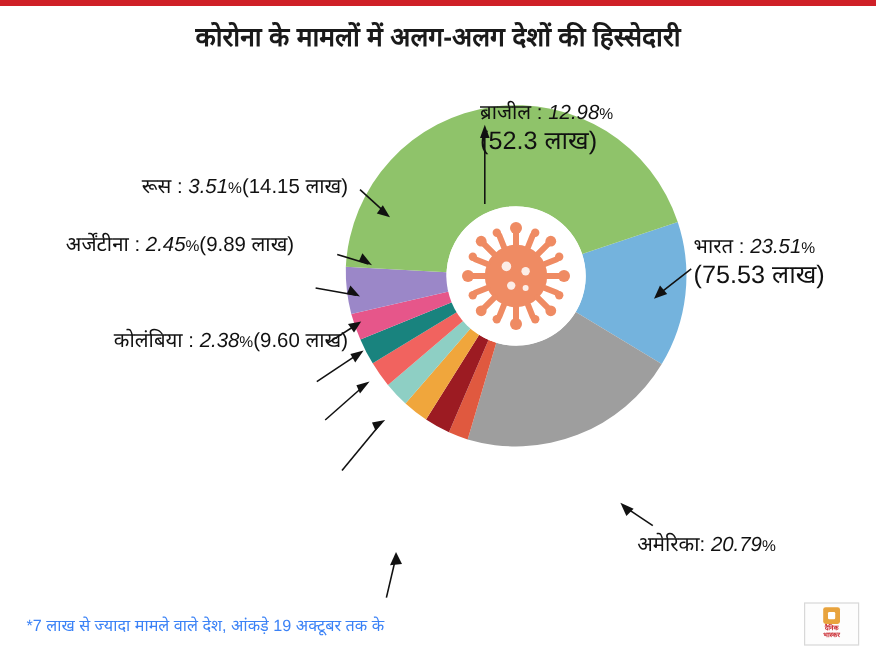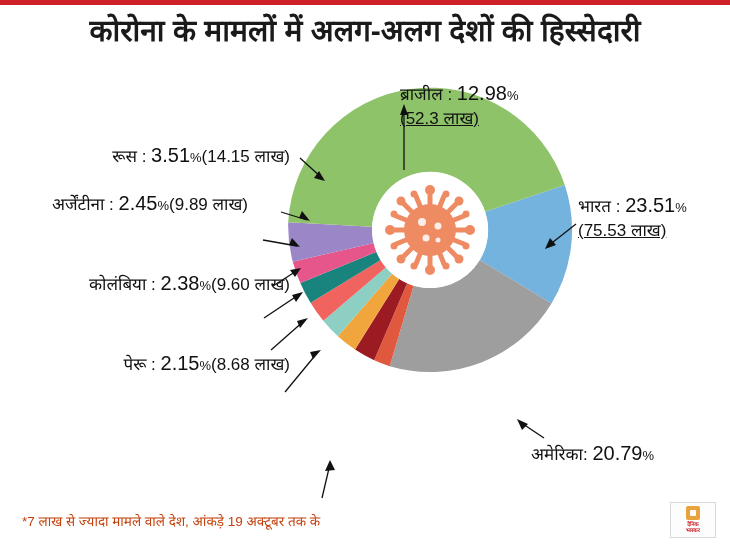--- a/index.html
+++ b/index.html
@@ -24,32 +24,32 @@
     width: 730px;
     height: 5px;
     background: #cf2027;
   }
   #title {
     position: absolute;
     left: 0;
     top: 14px;
     width: 730px;
     text-align: center;
-    font-size: 30px;
+    font-size: 22px;
     font-weight: bold;
     color: #1a1a1a;
     letter-spacing: 0px;
     line-height: 34px;
   }
   #footer-note {
     position: absolute;
     left: 22px;
     top: 512px;
     font-size: 13.5px;
-    color: #c2410c;
+    color: #3b82f6;
     white-space: nowrap;
   }
   #logo {
     position: absolute;
     right: 14px;
     top: 502px;
     width: 46px;
     height: 36px;
     border: 1px solid #d8d8d8;
     background: #fdfdfd;
@@ -110,29 +110,29 @@
 
   
   .label {
     position: absolute;
     font-size: 17px;
     color: #111111;
     white-space: nowrap;
     line-height: 23px;
   }
   .label .num {
-    font-size: 20px;
+    font-size: 17px;
+    font-style: italic;
   }
   .label .pct {
     font-size: 13px;
   }
   .label .sub {
     display: block;
-    font-size: 17px;
-    text-decoration: underline;
+    font-size: 21px;
   }
   .label.right { text-align: left; }
   .label.left  { text-align: right; }
 
   .pointer {
     position: absolute;
     pointer-events: none;
   }
 </style>
 </head>
@@ -284,23 +284,20 @@
     <div class="label left" style="left:10px; top:132px; width:280px;text-align:center;">
       <span>अर्जेंटीना : </span><span class="num">2.45</span><span class="pct">%</span><span>(9.89 लाख)</span>
     </div>
 
 
     <div class="label left" style="left:10px; top:212px; width:280px;">
       <span>कोलंबिया : </span><span class="num">2.38</span><span class="pct">%</span><span>(9.60 लाख)</span>
     </div>
 
 
-    <div class="label left" style="left:10px; top:292px; width:280px;">
-      <span>पेरू : </span><span class="num">2.15</span><span class="pct">%</span><span>(8.68 लाख)</span>
-    </div>
 
 
   </div>
 
   <div id="footer-note">*7 लाख से ज्यादा  मामले वाले देश, आंकड़े  19 अक्टूबर तक के</div>
 
   <div id="logo">
     <span class="logo-mark"></span>
     <span class="logo-text">दैनिक</span>
     <span class="logo-text">भास्कर</span>

